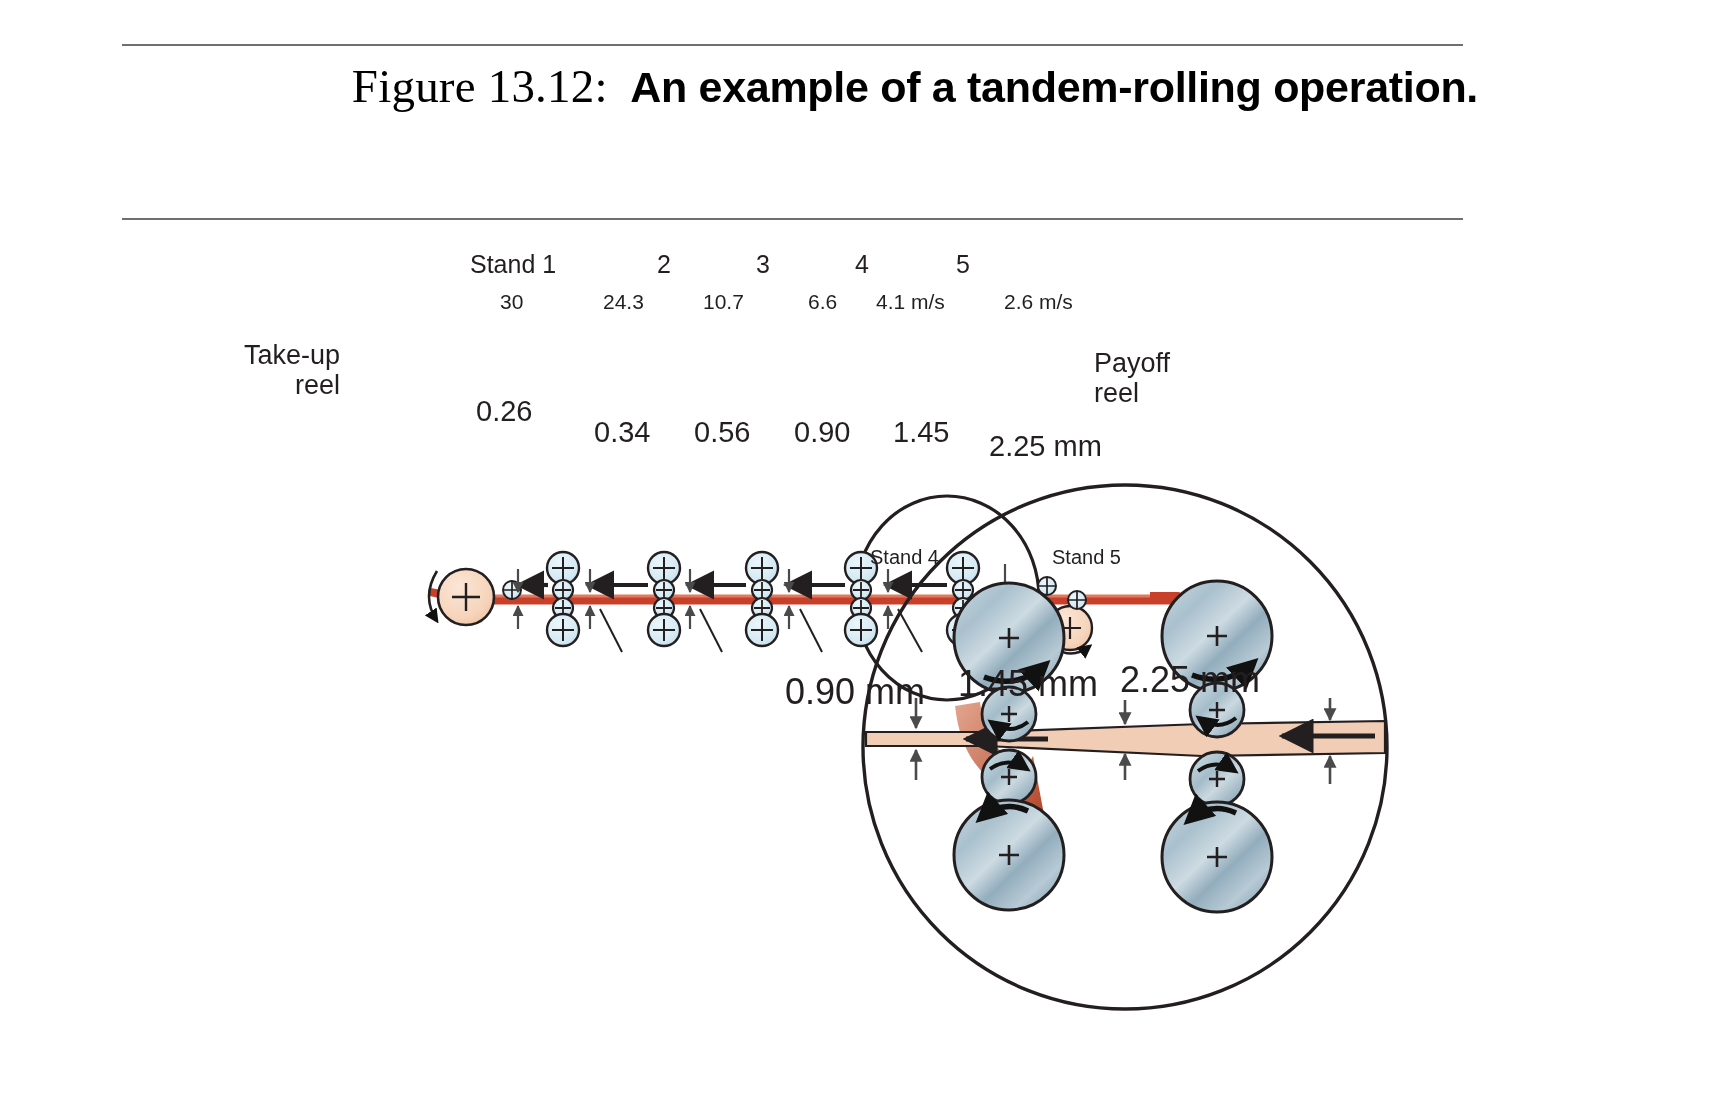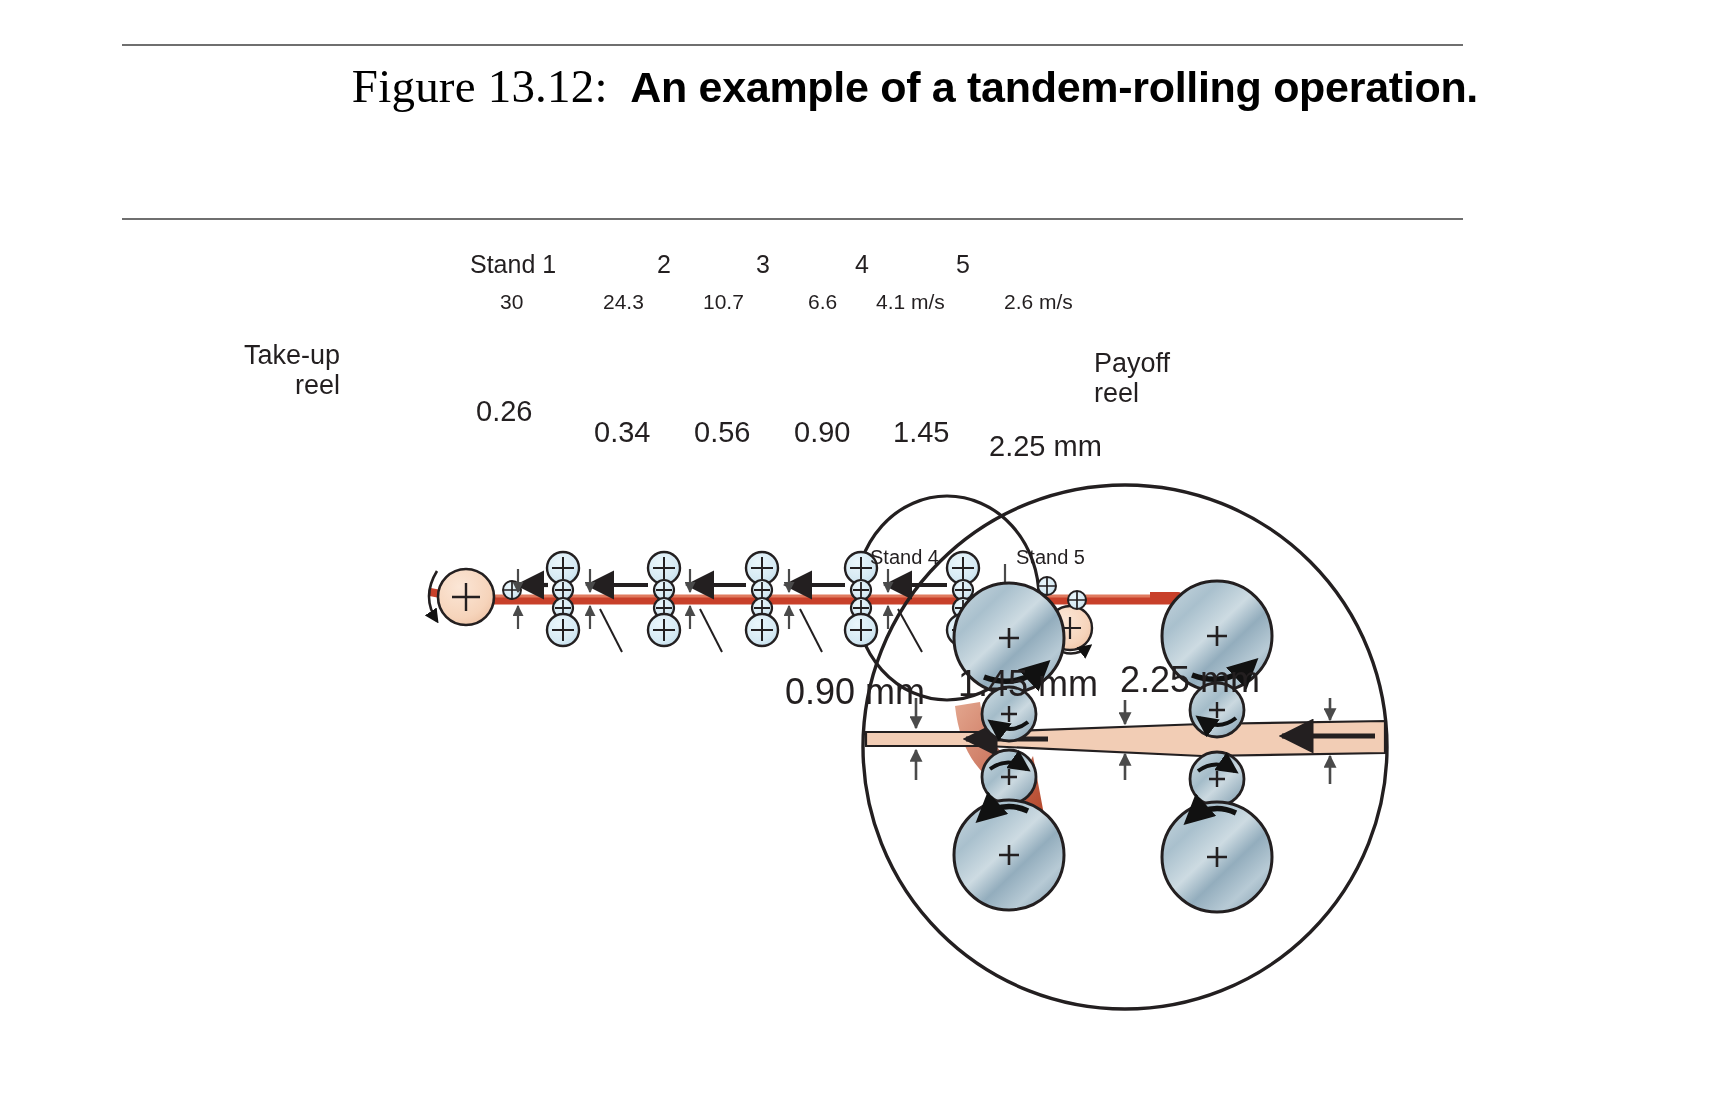--- a/index.html
+++ b/index.html
@@ -335,20 +335,20 @@
     <div class="lbl lbl-thick" style="left:893px; top:188px;">1.45</div>
     <div class="lbl lbl-thick" style="left:989px; top:202px;">2.25 mm</div>
 
     <div class="lbl lbl-reel" style="left:200px; top:112px; width:140px;">Take-up</div>
     <div class="lbl lbl-reel" style="left:200px; top:142px; width:140px;">reel</div>
 
     <div class="lbl lbl-reel-r" style="left:1094px; top:120px;">Payoff</div>
     <div class="lbl lbl-reel-r" style="left:1094px; top:150px;">reel</div>
 
     <div class="lbl lbl-dstand" style="left:870px; top:318px;">Stand 4</div>
-    <div class="lbl lbl-dstand" style="left:1016px; top:318px;">Stand 5</div>
+    <div class="lbl lbl-dstand" style="left:1052px; top:318px;">Stand 5</div>
 
     <div class="lbl lbl-dthick" style="left:785px; top:444px;">0.90 mm</div>
     <div class="lbl lbl-dthick" style="left:958px; top:436px;">1.45 mm</div>
     <div class="lbl lbl-dthick" style="left:1120px; top:432px;">2.25 mm</div>
 
   </div>
 </div>
 
 </body></html>

